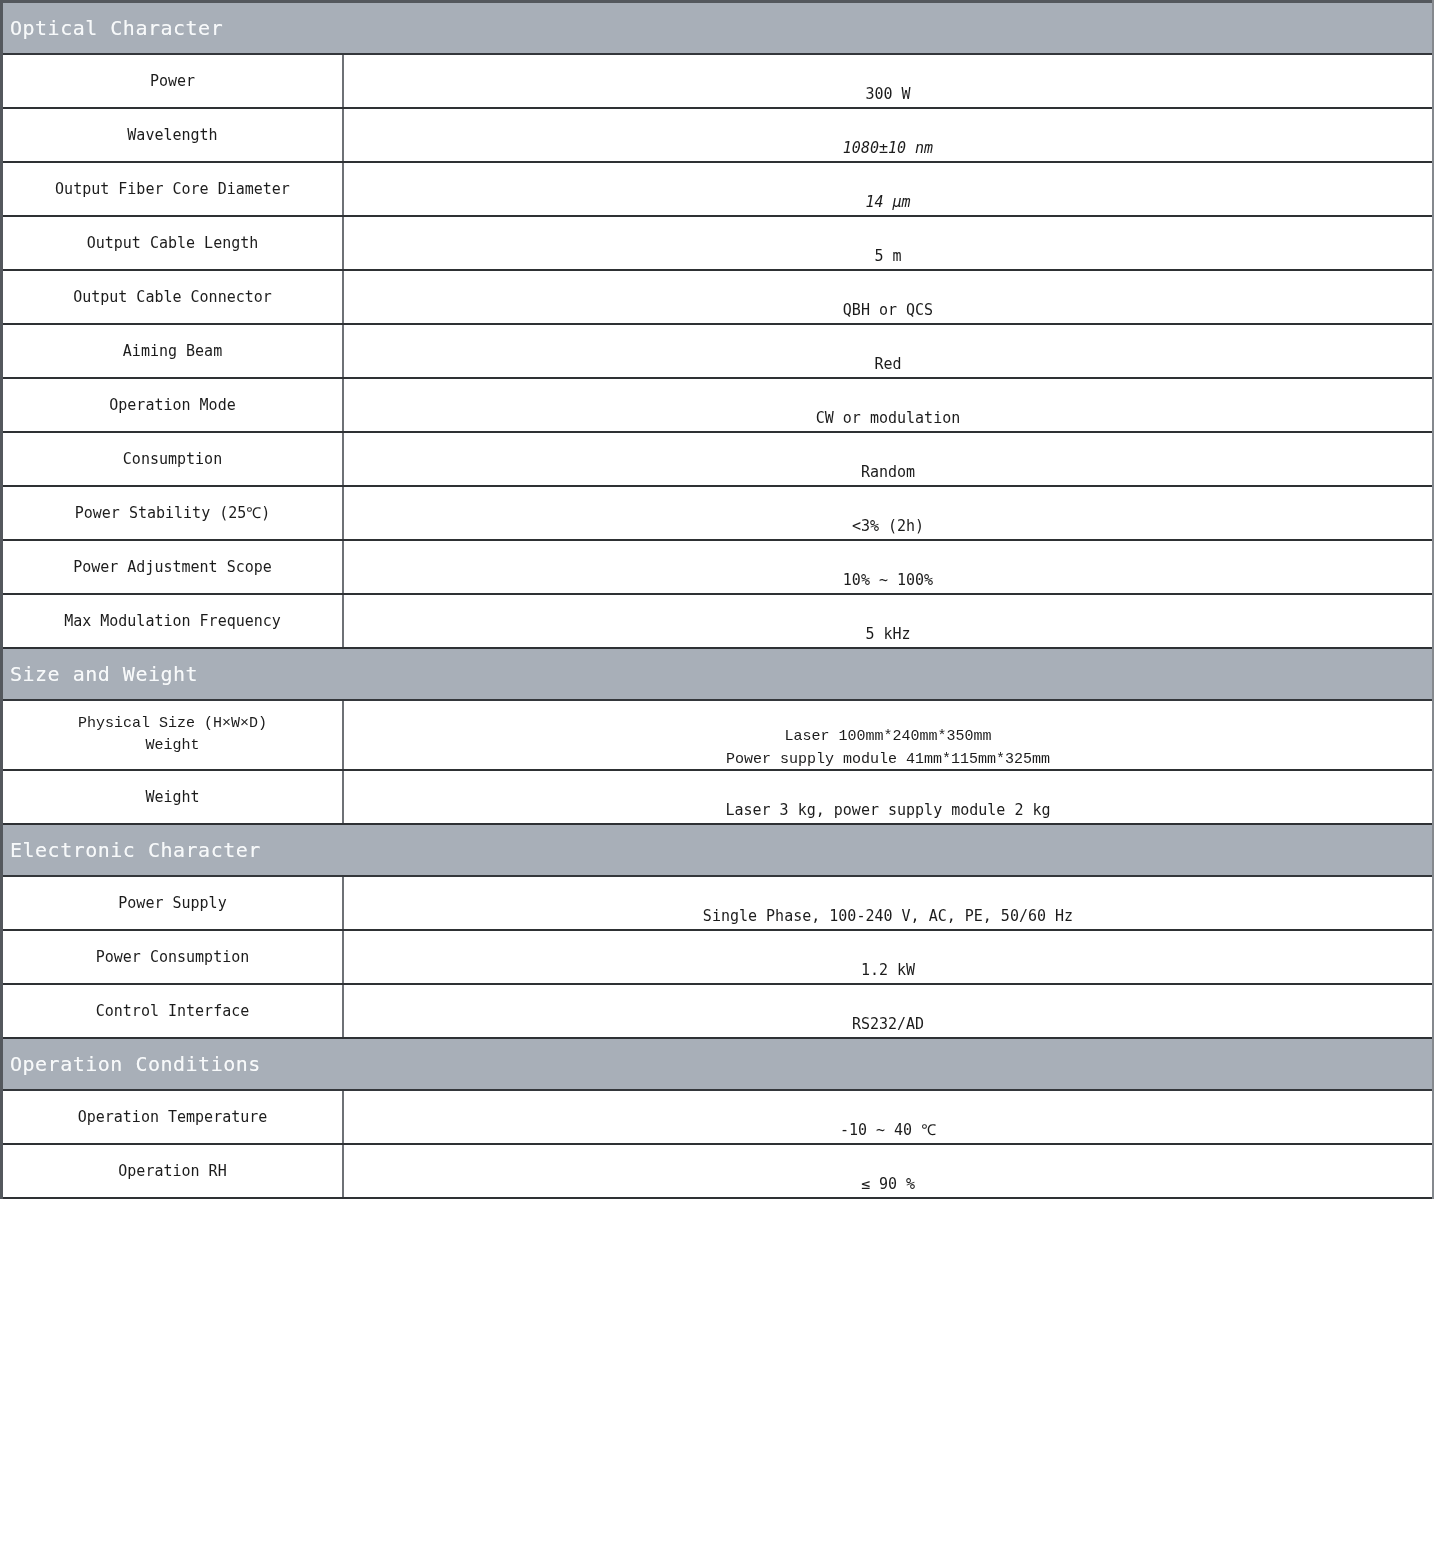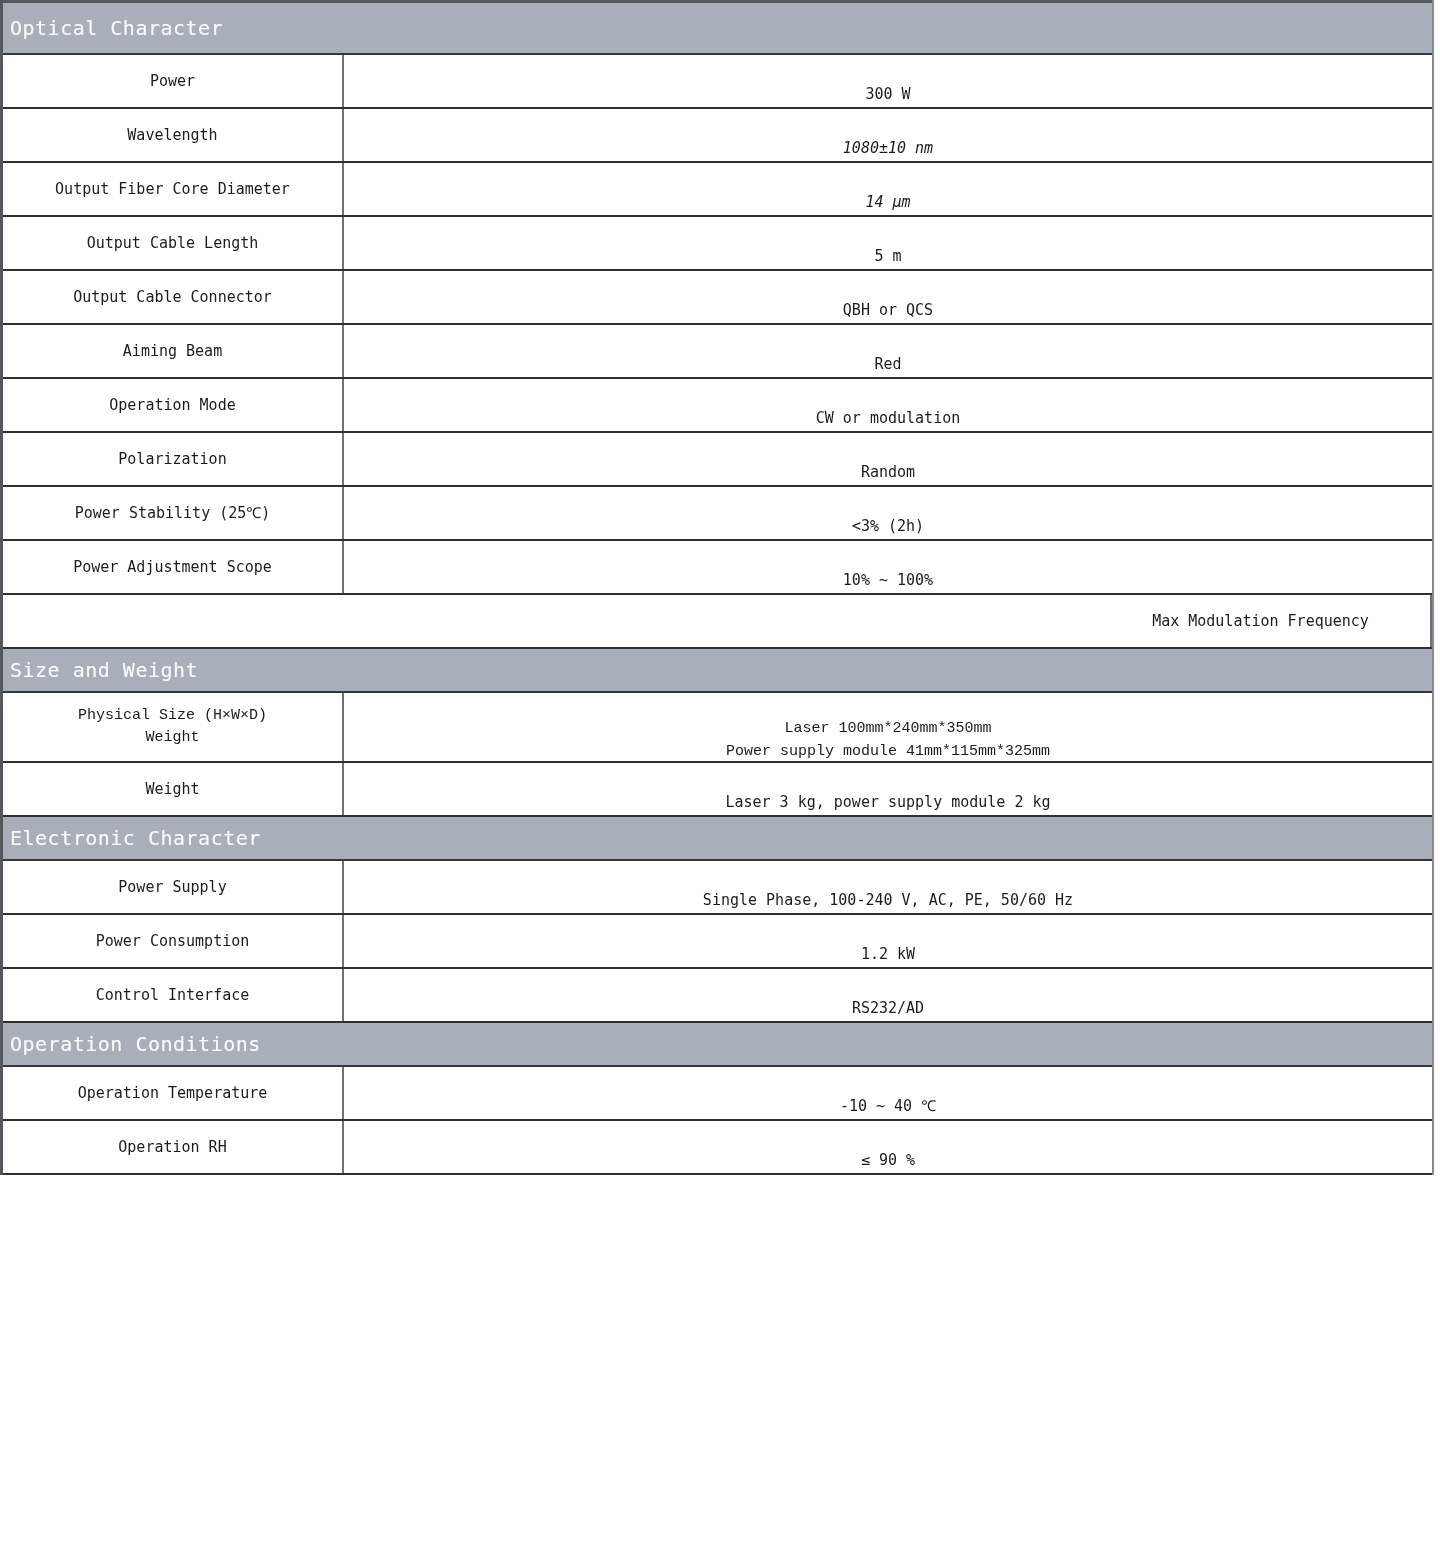--- a/index.html
+++ b/index.html
@@ -15,21 +15,21 @@
     position: relative;
   }
   .spec-table {
     width: 1434px;
     box-sizing: border-box;
     border-left: 3px solid #54585d;
     border-right: 2px solid #85898e;
   }
   .section-header {
     box-sizing: border-box;
-    height: 44px;
+    height: 52px;
     background: var(--header-bg, #a8afb8);
     color: var(--header-fg, #f7f9fa);
     display: flex;
     align-items: center;
     padding-left: 7px;
     font-size: 20px;
     letter-spacing: 0.5px;
     border-bottom: 2px solid #34373b;
     text-shadow: 0 0 0 rgba(255,255,255,0.5);
   }
@@ -132,21 +132,21 @@
     <div class="spec-row">
       <div class="cell label-cell">
         <div class="line">Operation Mode</div>
       </div>
       <div class="cell value-cell">
         <div class="line">CW or modulation</div>
       </div>
     </div>
     <div class="spec-row">
       <div class="cell label-cell">
-        <div class="line">Polarization</div>
+        <div class="line">Consumption</div>
       </div>
       <div class="cell value-cell">
         <div class="line">Random</div>
       </div>
     </div>
     <div class="spec-row">
       <div class="cell label-cell">
         <div class="line">Power Stability (25℃)</div>
       </div>
       <div class="cell value-cell">
@@ -157,20 +157,23 @@
       <div class="cell label-cell">
         <div class="line">Power Adjustment Scope</div>
       </div>
       <div class="cell value-cell">
         <div class="line">10% ~ 100%</div>
       </div>
     </div>
     <div class="spec-row">
       <div class="cell label-cell">
         <div class="line">Max Modulation Frequency</div>
+      </div>
+      <div class="cell value-cell">
+        <div class="line">5 kHz</div>
       </div>
     </div>
     <div class="section-header">Size and Weight</div>
     <div class="spec-row tall">
       <div class="cell label-cell">
         <div class="line">Physical Size (H×W×D)</div>
         <div class="line">Weight</div>
       </div>
       <div class="cell value-cell">
         <div class="line">Laser 100mm*240mm*350mm</div>

